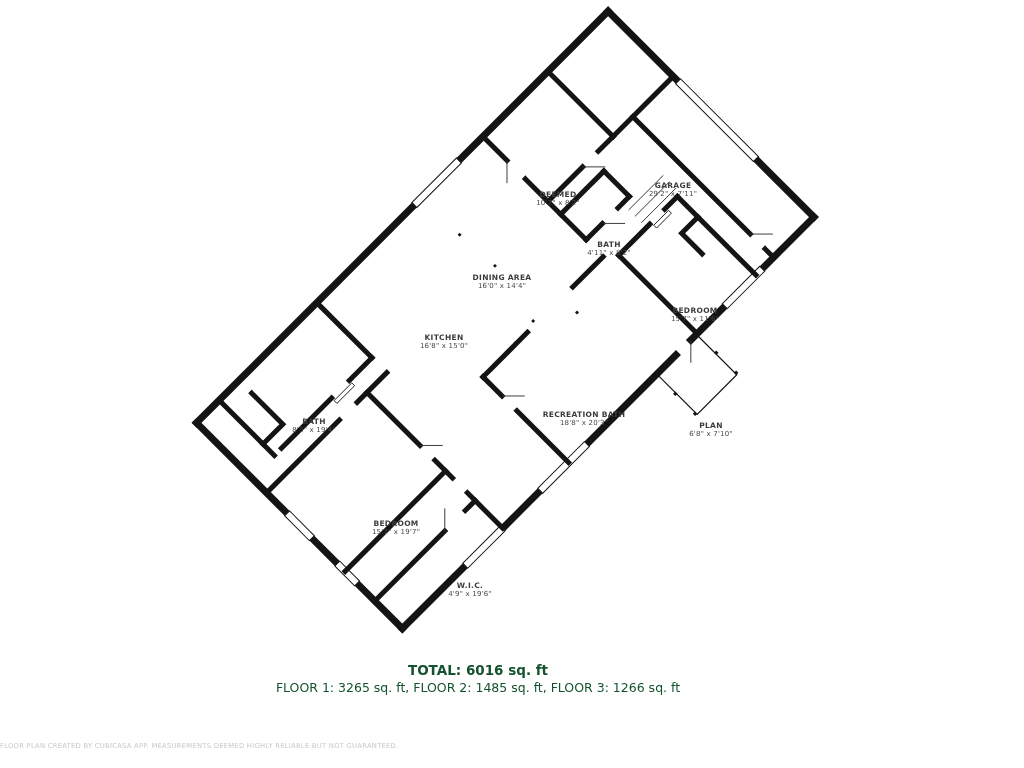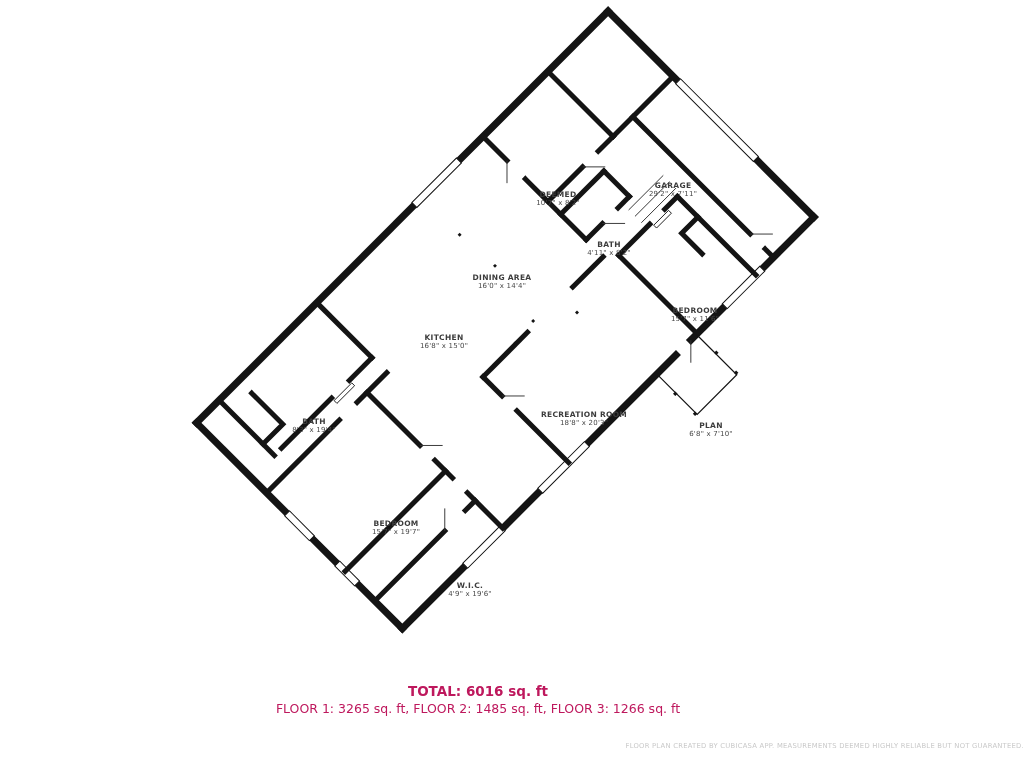--- a/index.html
+++ b/index.html
@@ -9,26 +9,26 @@
   }
   #plan-wrap{position:absolute;left:0;top:0;width:1024px;height:768px;}
   svg{position:absolute;left:0;top:0;}
   .room-label{
     position:absolute;transform:translateX(-50%);text-align:center;
     color:#3c3c3c;white-space:nowrap;pointer-events:none;
   }
   .room-name{font-size:7.5px;font-weight:600;line-height:9px;letter-spacing:.3px;margin-top:45px;}
   .room-dims{font-size:7px;font-weight:400;line-height:9px;letter-spacing:.2px;color:#474747;}
   #summary{
-    position:absolute;left:0;top:682px;width:956px;text-align:center;color:#be185d;
+    position:absolute;left:0;top:661px;width:956px;text-align:center;color:#14532d;
   }
   .sum-title{font-size:13.5px;font-weight:bold;line-height:18px;}
   .sum-line{font-size:12.5px;font-weight:400;line-height:18px;}
   #disclaimer{
-    position:absolute;left:0;top:742px;width:1024px;text-align:right;
+    position:absolute;left:0;top:742px;width:1024px;text-align:left;
     font-size:6.8px;letter-spacing:.25px;color:#c9c9c9;font-weight:400;
   }
 </style>
 </head>
 <body>
 
 <div id="plan-wrap">
   <svg width="1024" height="768" viewBox="0 0 1024 768">
     <g transform="rotate(45)" stroke="#141414" fill="none">
 
@@ -154,21 +154,21 @@
   </div>
   <div class="room-label" style="left:695px;top:261px">
     <div class="room-name">BEDROOM</div>
     <div class="room-dims">15'7" x 11'6"</div>
   </div>
   <div class="room-label" style="left:444px;top:288px">
     <div class="room-name">KITCHEN</div>
     <div class="room-dims">16'8" x 15'0"</div>
   </div>
   <div class="room-label" style="left:584px;top:365px">
-    <div class="room-name">RECREATION ROOM</div>
+    <div class="room-name">RECREATION BATH</div>
     <div class="room-dims">18'8" x 20'3"</div>
   </div>
   <div class="room-label" style="left:711px;top:376px">
     <div class="room-name">PLAN</div>
     <div class="room-dims">6'8" x 7'10"</div>
   </div>
   <div class="room-label" style="left:314px;top:372px">
     <div class="room-name">BATH</div>
     <div class="room-dims">8'3" x 19'4"</div>
   </div>

